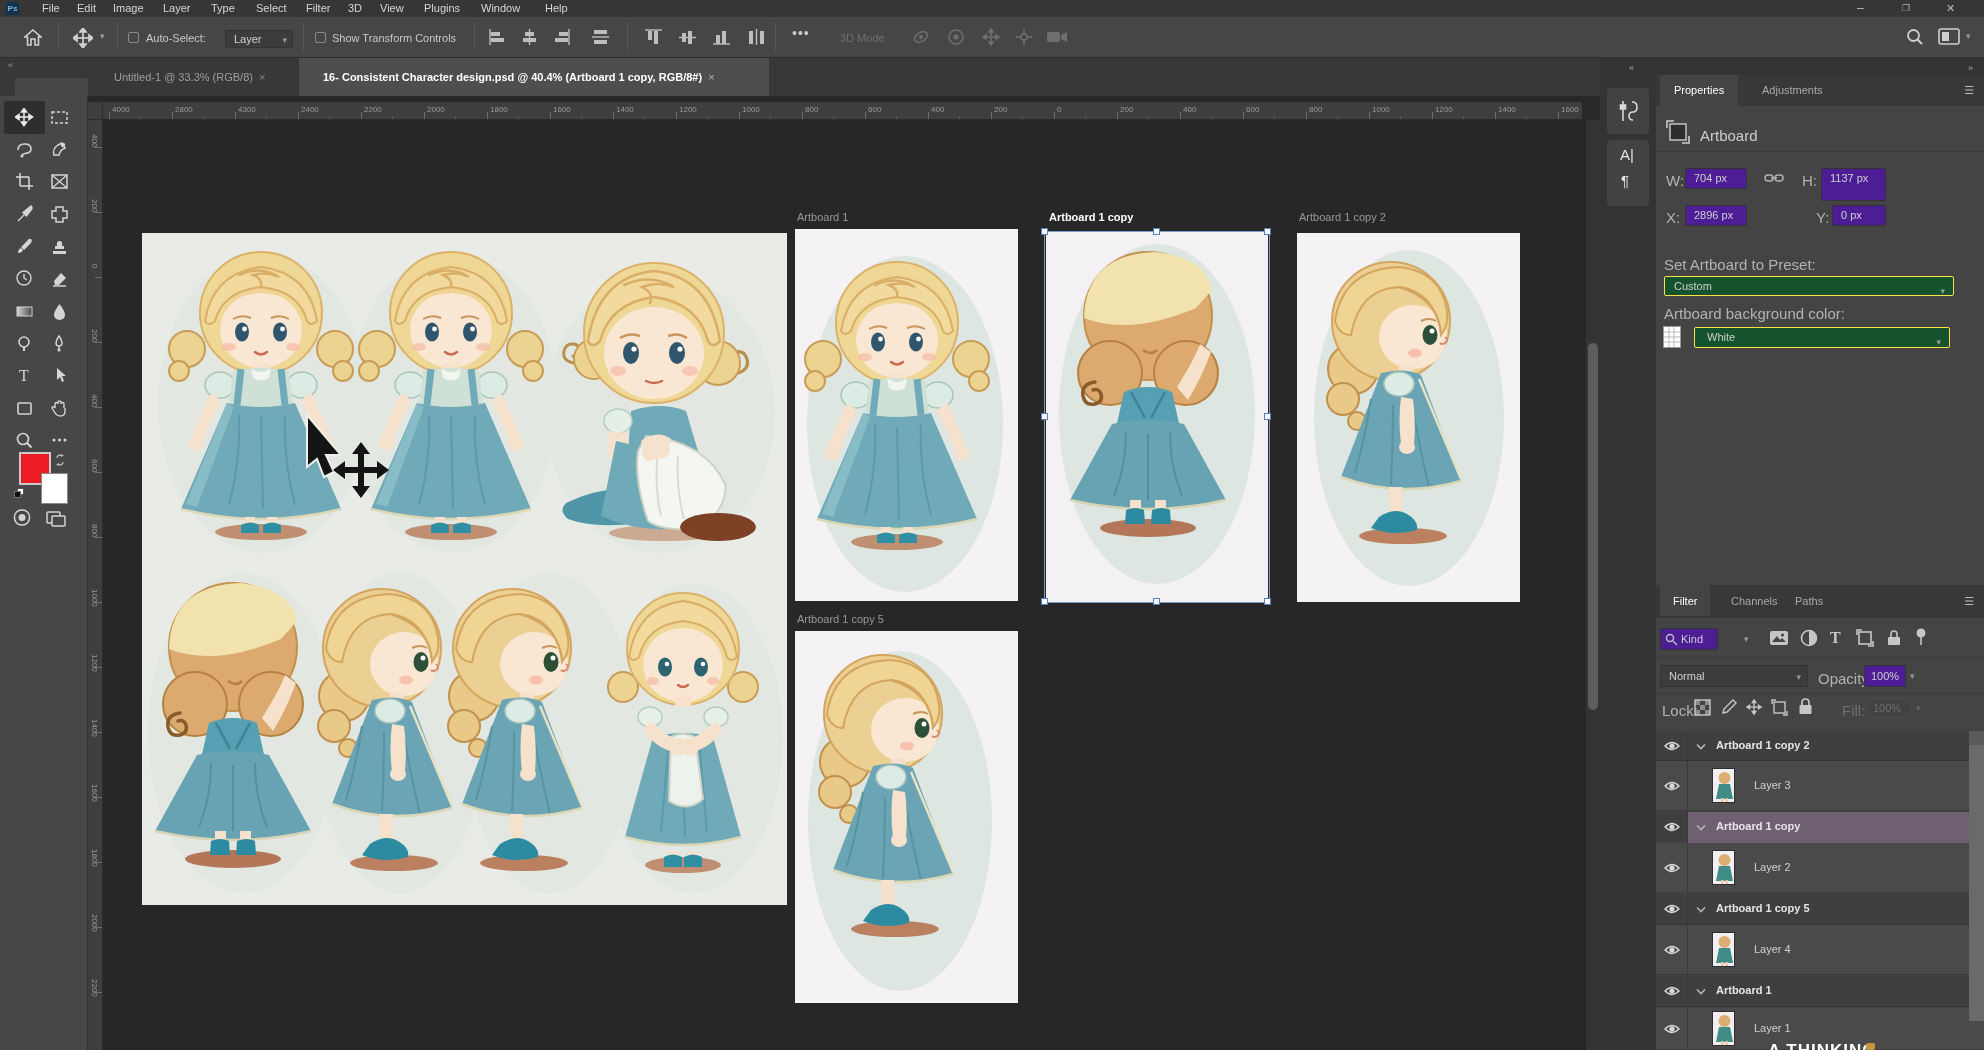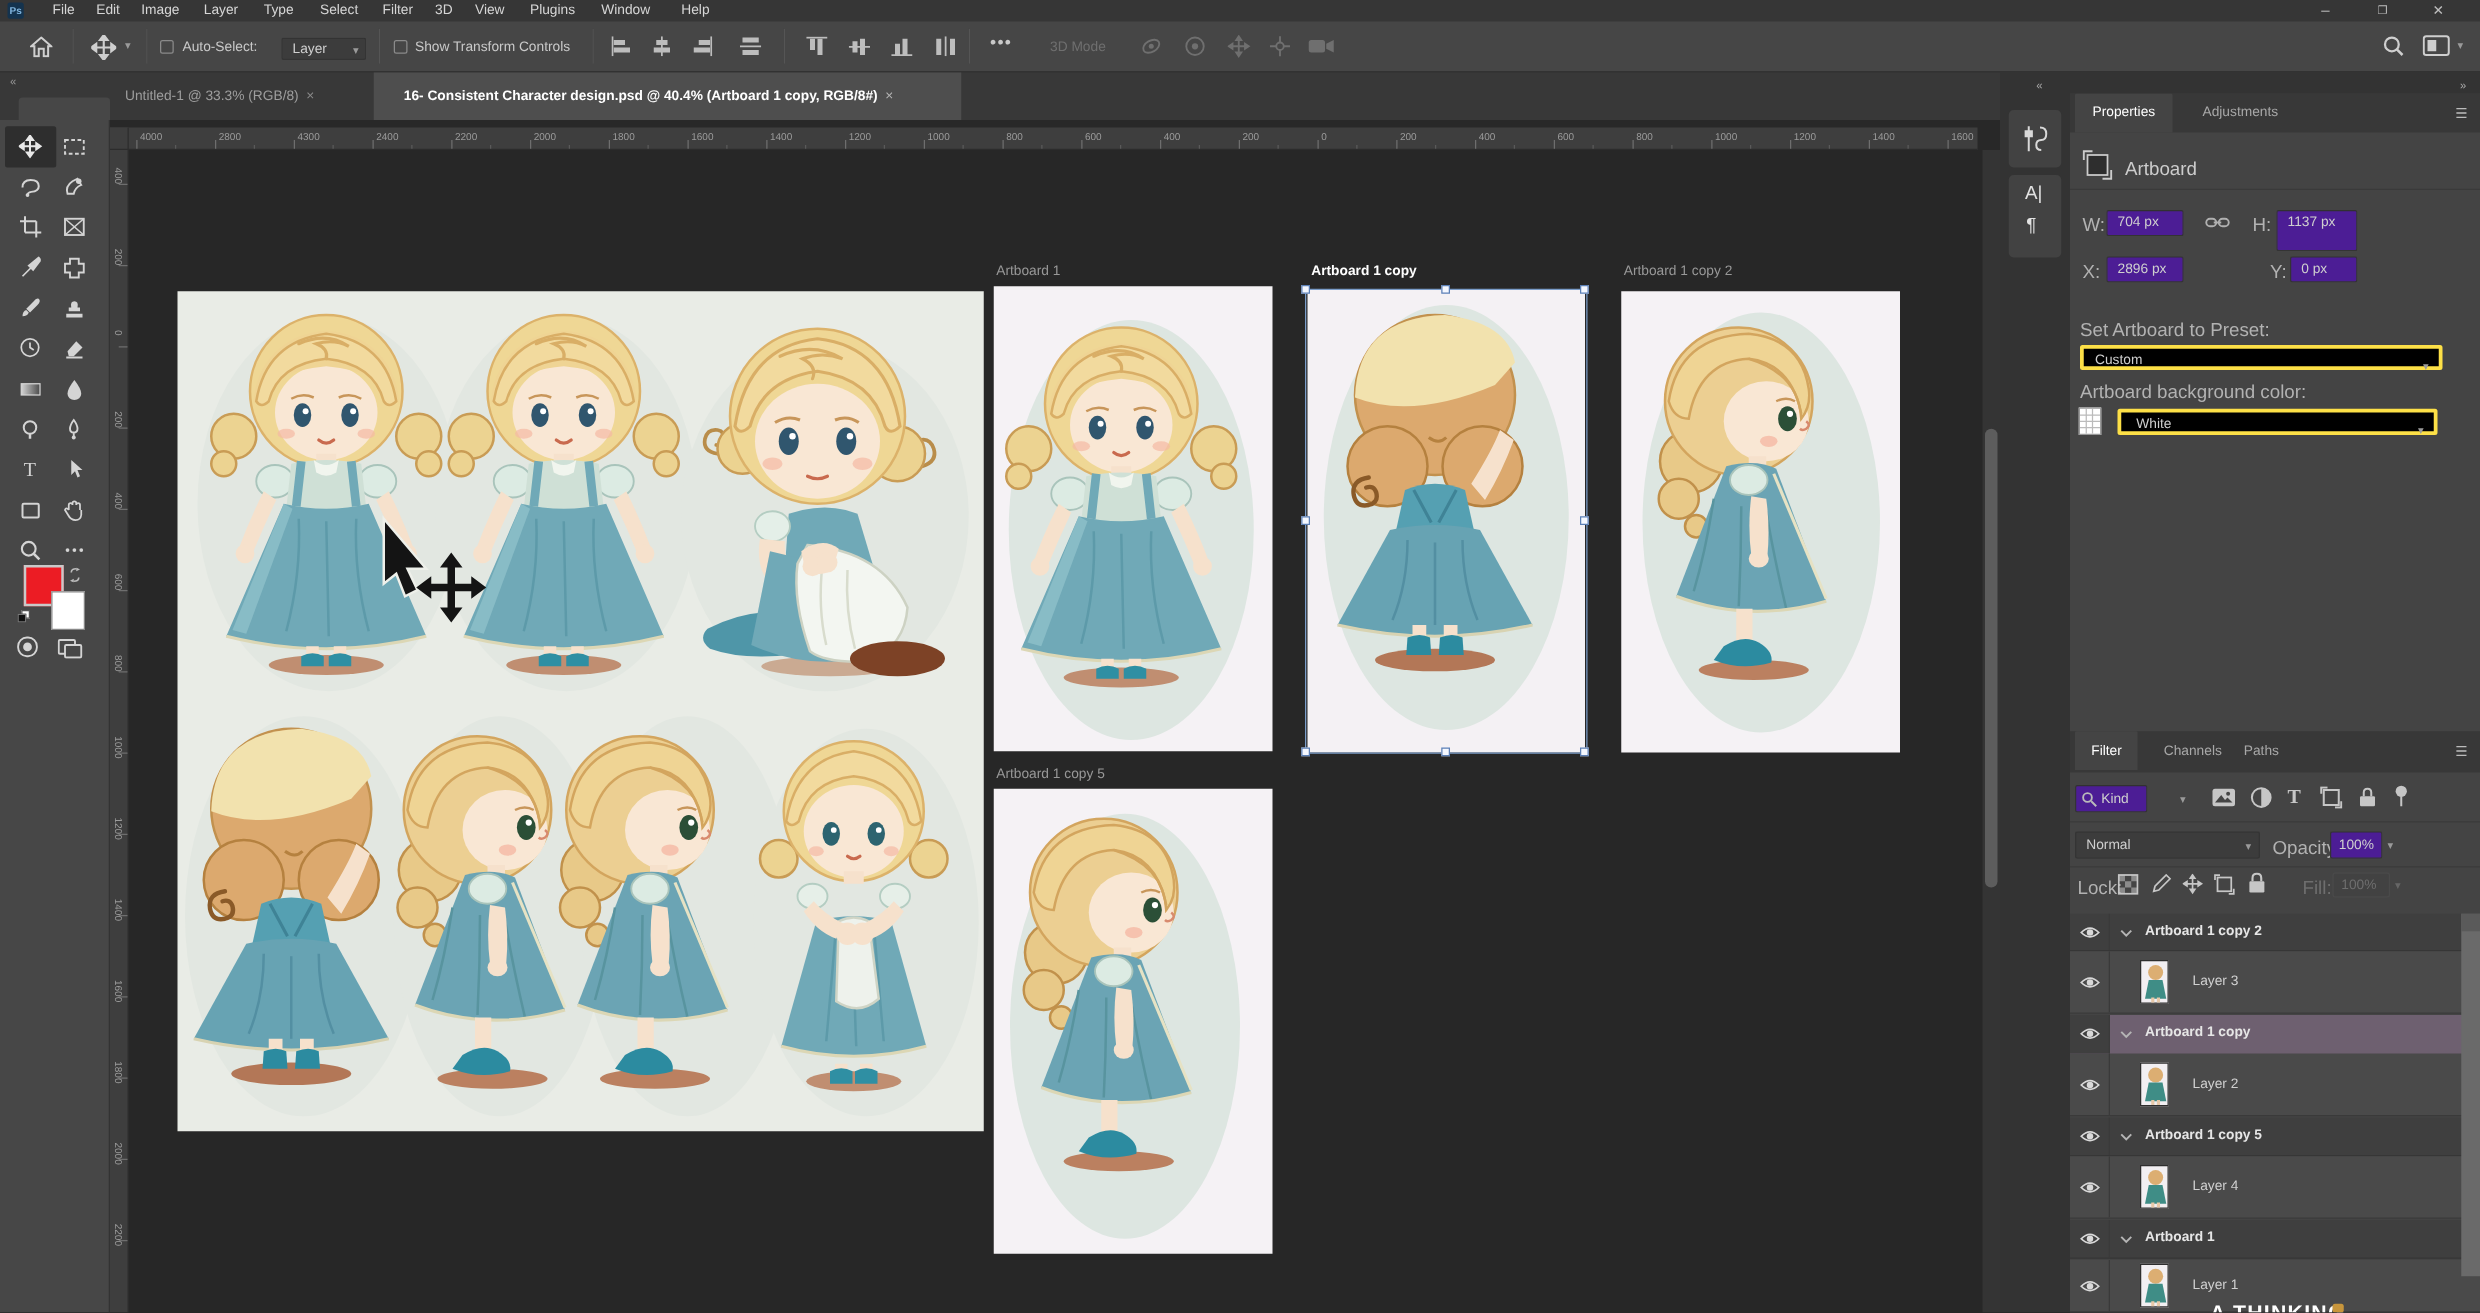--- a/index.html
+++ b/index.html
@@ -26,21 +26,21 @@
 .vthumb{position:absolute;left:1588px;width:10px;background:#5d5d5d;border-radius:5px}
 .rpanel{position:absolute;left:1600px;top:58px;width:384px;height:992px;background:#333333}
 .icard{position:absolute;background:#424242;border-radius:4px}
 .panel{position:absolute;left:1656px;width:328px;background:#444444}
 .ptabrow{position:absolute;left:0;top:0;width:100%;height:31px;background:#383838}
 .ptab{position:absolute;top:0;height:31px;line-height:31px;font-size:11px}
 .ptab.active{background:#444444;color:#ffffff;border-radius:1px 1px 0 0}
 .ptab.idle{color:#a8a8a8}
 .field{position:absolute;background:#4c1d95;border:1px solid #343434;border-top:1px solid #313131;color:#cfcfcf;font-size:11px;border-radius:2px}
 .plab{position:absolute;color:#b2b2b2;font-size:15px}
-.ddown{position:absolute;background:#000000;border:3px solid #fde047;border-radius:2px;color:#cfcfcf;font-size:11px}
+.ddown{position:absolute;background:#14532d;border:1px solid #fde047;border-radius:2px;color:#cfcfcf;font-size:11px}
 .chev{position:absolute;color:#9a9a9a;font-size:9px}
 .lrow{position:absolute;left:1656px;width:328px;overflow:hidden}
 .lhead{background:#3f3f3f;border-bottom:1px solid #363636}
 .lrowb{background:#4a4a4a;border-bottom:1px solid #3a3a3a}
 .lsel{background:#6e6070}
 .ltext{position:absolute;font-size:11px;color:#d0d0d0;white-space:nowrap}
 .lbold{font-weight:bold;color:#e6e6e6}
 .eyecol{position:absolute;left:0;top:0;width:32px;height:100%;border-right:1px solid #3a3a3a}
 .thumb{position:absolute;width:23px;height:35px;background:#f2eff2;border:1px solid #2e2e2e}
 </style></head><body>
@@ -325,21 +325,21 @@
       <line x1="12.5" y1="12.5" x2="17" y2="17" stroke="#cfcfcf" stroke-width="2"></line>
     </svg>
 <svg class="abs" style="left:1938px;top:11px" width="24" height="18" viewBox="0 0 24 18">
       <rect x="1" y="1" width="20" height="15" rx="2" fill="none" stroke="#cfcfcf" stroke-width="1.6"></rect>
       <rect x="4" y="4" width="7" height="9" fill="#cfcfcf"></rect>
     </svg>
 <span class="chev" style="left:1966px;top:14px">▾</span>
 </div>
 <div class="tabbar">
 <span style="position:absolute;left:8px;top:2px;color:#9a9a9a;font-size:9px">«</span>
-<div class="tab" style="left:86px;width:210px;color:#9e9e9e;padding-left:14px">Untitled-1 @ 33.3% (RGB/8) &nbsp;<span style="color:#8a8a8a">×</span></div>
+<div class="tab" style="left:100px;width:210px;color:#9e9e9e;padding-left:14px">Untitled-1 @ 33.3% (RGB/8) &nbsp;<span style="color:#8a8a8a">×</span></div>
 <div class="tab" style="left:299px;width:470px;background:#4e4e4e;color:#ffffff;font-weight:bold;padding-left:24px">16- Consistent Character design.psd @ 40.4% (Artboard 1 copy, RGB/8#) &nbsp;<span style="color:#b5b5b5;font-weight:normal">×</span></div>
 <div style="position:absolute;left:15px;top:20px;width:73px;height:18px;background:#474747;border-radius:3px 3px 0 0"></div>
 </div>
 <div class="toolbar">
 <div class="abs" style="left:4px;top:5px;width:41px;height:33px;background:#2e2e2e;border-radius:2px"></div>
 <svg class="abs" style="left:15px;top:12px" width="19" height="19" viewBox="0 0 19 19">
       <g stroke="#e8e8e8" stroke-width="1.6" fill="#e8e8e8">
         <line x1="9" y1="3" x2="9" y2="15"></line>
         <line x1="3" y1="9" x2="15" y2="9"></line>
         <path d="M9,0.5 l2.5,3.5 -5,0 Z"></path>

